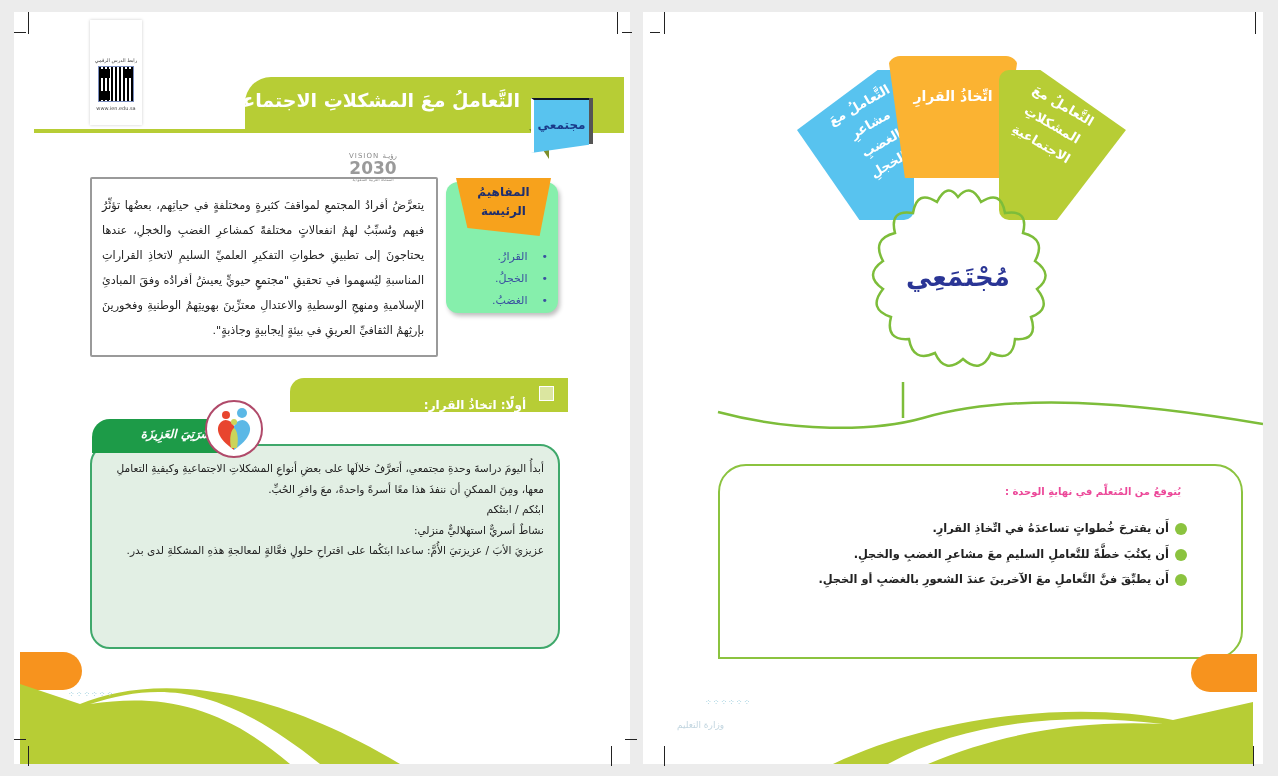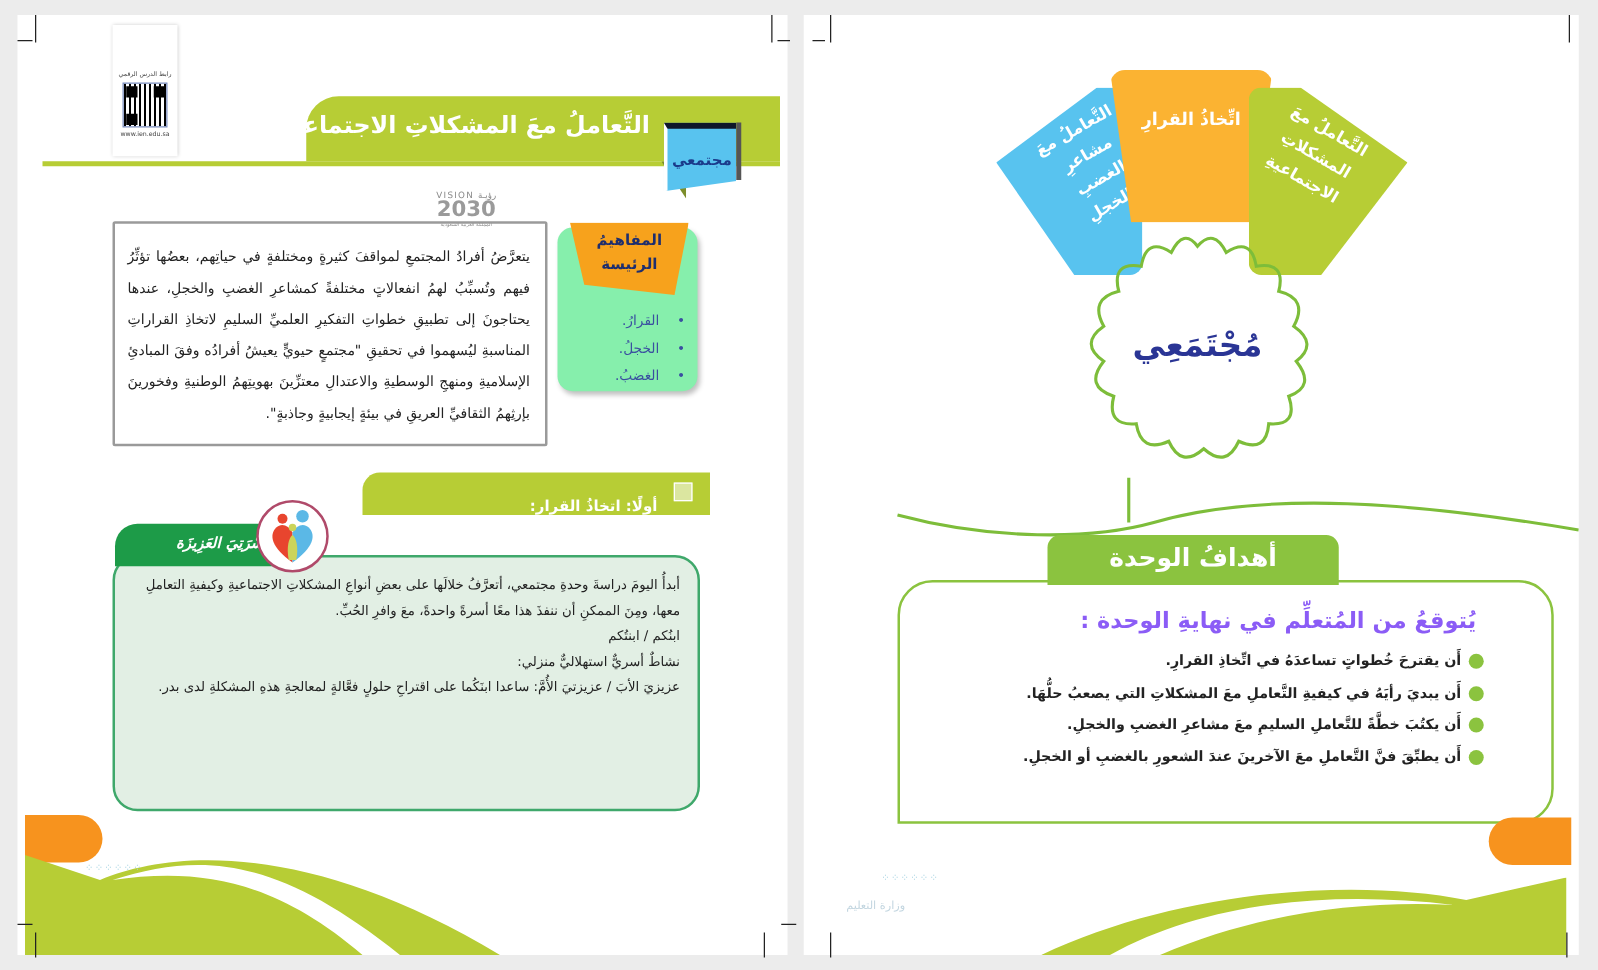--- a/index.html
+++ b/index.html
@@ -17,21 +17,21 @@
       linear-gradient(#000,#000) 2px 2px/9px 9px no-repeat,
       linear-gradient(#000,#000) 24px 2px/9px 9px no-repeat,
       linear-gradient(#000,#000) 2px 24px/9px 9px no-repeat,
       repeating-linear-gradient(90deg,#000 0 2px,#fff 2px 4px),
       #fff; }
   .qr-card .qr-url { font-size: 5px; color: #444; display: block; margin-top: 3px; }
 
   .title-bar-line { position: absolute; left: 20px; top: 117px; width: 590px; height: 4px; background: #b7cd35; }
   .title-bar { position: absolute; left: 231px; top: 65px; width: 379px; height: 52px; background: #b7cd35; border-top-left-radius: 26px; }
   .title-text { position: absolute; right: 104px; top: 12px; color: #fff; font-weight: bold; font-size: 19px; direction: rtl; white-space: nowrap; }
-  .unit-tab { position: absolute; left: 517px; top: 86px; width: 58px; height: 55px; background: #58c3ef; clip-path: polygon(0 0,100% 0,100% 85%,0 100%); border-top: 5px solid #0f172a; border-left: 3px solid #fff; }
+  .unit-tab { position: absolute; left: 517px; top: 86px; width: 58px; height: 55px; background: #58c3ef; clip-path: polygon(0 0,100% 0,100% 85%,0 100%); border-top: 2px solid #0f172a; border-left: 3px solid #fff; }
   .unit-tab span { display: block; text-align: center; color: #1a3a8a; font-weight: bold; font-size: 12px; margin-top: 18px; }
   .unit-tab-shadow { position: absolute; left: 515px; top: 117px; width: 20px; height: 30px; background: #7d8e2b; clip-path: polygon(0 0,100% 0,100% 100%); }
   .unit-tab-edge { position: absolute; left: 575px; top: 86px; width: 4px; height: 46px; background: #555; }
 
   .vision { position: absolute; left: 330px; top: 140px; width: 58px; text-align: center; color: #8a8a8a; }
   .vision .v1 { font-size: 7px; display: block; letter-spacing: 1px; }
   .vision .v2 { font-size: 17px; font-weight: bold; display: block; line-height: 17px; color: #9a9a9a; }
   .vision .v3 { font-size: 4px; display: block; }
 
   .intro-box { position: absolute; left: 76px; top: 165px; width: 348px; height: 180px; border: 2px solid #9a9a9a; border-radius: 2px; padding: 14px 12px 8px 10px; direction: rtl; font-size: 11.2px; line-height: 25px; color: #222; text-align: justify; }
@@ -61,21 +61,21 @@
   .sector-green { left: 356px; top: 58px; width: 138px; height: 150px; background: #b7cd35; clip-path: polygon(0 0, 30% 0, 92% 40%, 42% 100%, 0 100%); border-radius: 10px; }
   .sector-blue span { position: absolute; left: 52px; top: 20px; width: 80px; font-size: 13px; line-height: 22px; transform: rotate(-30deg); }
   .sector-orange span { position: absolute; left: 0; right: 0; top: 32px; font-size: 14px; }
   .sector-green span { position: absolute; left: 10px; top: 22px; width: 86px; font-size: 13px; line-height: 22px; transform: rotate(30deg); }
 
   .flower { position: absolute; left: 210px; top: 165px; width: 210px; height: 210px; }
   .flower-label { position: absolute; left: 210px; top: 250px; width: 210px; text-align: center; color: #2a3595; font-weight: bold; font-size: 26px; direction: rtl; }
 
   .goals-tab { position: absolute; left: 195px; top: 416px; width: 233px; height: 40px; background: #8bc33f; border-radius: 10px 10px 0 0; text-align: center; color: #fff; font-size: 20px; font-weight: bold; padding-top: 6px; direction: rtl; }
   .goals-box { position: absolute; left: 75px; top: 452px; width: 525px; height: 195px; border: 2px solid #8bc33f; border-radius: 28px 28px 28px 0; background: #fff; }
-  .goals-heading { position: absolute; right: 60px; top: 20px; direction: rtl; color: #8b5cf6; font-size: 18px; font-weight: bold; }
+  .goals-heading { position: absolute; right: 60px; top: 20px; direction: rtl; color: #ec4899; font-size: 10px; font-weight: bold; }
   .goals-list { position: absolute; right: 52px; top: 50px; direction: rtl; list-style: none; font-size: 11.4px; line-height: 25.5px; color: #222; font-weight: bold; }
   .goals-list li { position: relative; padding-right: 20px; }
   .goals-list li::before { content: ""; position: absolute; right: 2px; top: 7px; width: 12px; height: 12px; border-radius: 50%; background: #8bc33f; }
 
   .bottom-orange-r { position: absolute; right: 6px; top: 642px; width: 66px; height: 38px; background: #f7931e; border-radius: 20px 0 0 20px; }
   .moe-text { position: absolute; color: #c3d6e0; font-size: 9px; direction: rtl; }
 </style>
 </head>
 <body>
 
@@ -169,26 +169,24 @@
 
   <svg style="position:absolute;left:70px;top:370px" width="560" height="50">
     <path d="M190 0 L190 36" stroke="#7dbd3a" stroke-width="2.5" fill="none"></path>
     <path d="M5 30 C80 50 160 50 210 36 C300 10 420 20 550 42" stroke="#7dbd3a" stroke-width="2.5" fill="none"></path>
   </svg>
 
   <div class="goals-box">
     <div class="goals-heading">يُتوقعُ من المُتعلِّم في نهايةِ الوحدة :</div>
     <ul class="goals-list">
       <li>أَن يقترحَ خُطواتٍ تساعدَهُ في اتِّخاذِ القرارِ.</li>
-      <li>أَن يبديَ رأيَهُ في كيفيةِ التَّعاملِ معَ المشكلاتِ التي يصعبُ حلُّهَا.</li>
       <li>أَن يكتُبَ خطَّةً للتَّعاملِ السليمِ معَ مشاعرِ الغضبِ والخجلِ.</li>
       <li>أَن يطبِّقَ فنَّ التَّعاملِ معَ الآخرينَ عندَ الشعورِ بالغضبِ أو الخجلِ.</li>
     </ul>
   </div>
-  <div class="goals-tab">أهدافُ الوحدة</div>
 
   <div class="bottom-orange-r"></div>
   <svg style="position:absolute;left:190px;top:690px" width="430" height="70">
     <path d="M0 62 C110 10 250 0 340 18 L420 0 L420 62 Z" fill="#b7cd35"></path>
     <path d="M55 62 C130 20 230 10 330 22 C250 18 170 30 95 62 Z" fill="#fff"></path>
   </svg>
   <div class="moe-dots" style="left:62px;top:686px">⁘⁘⁘⁘⁘⁘</div>
   <div class="moe-text" style="left:34px;top:708px">وزارة التعليم</div>
 </div>
 

